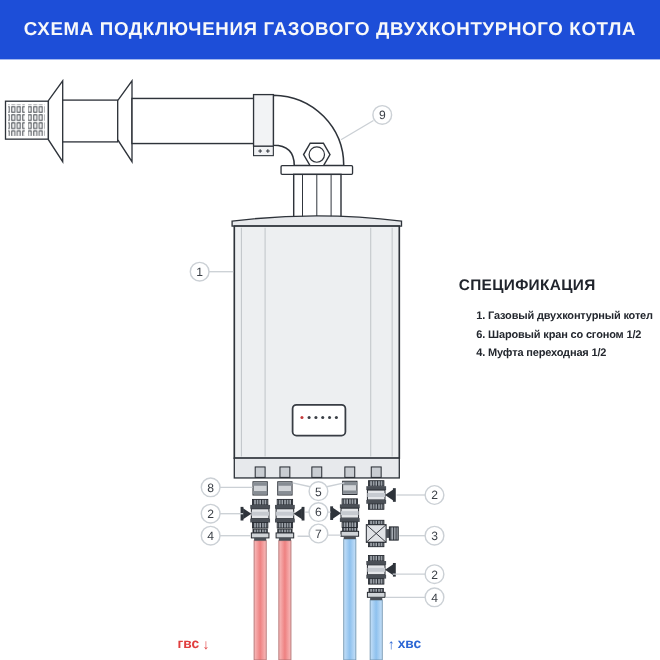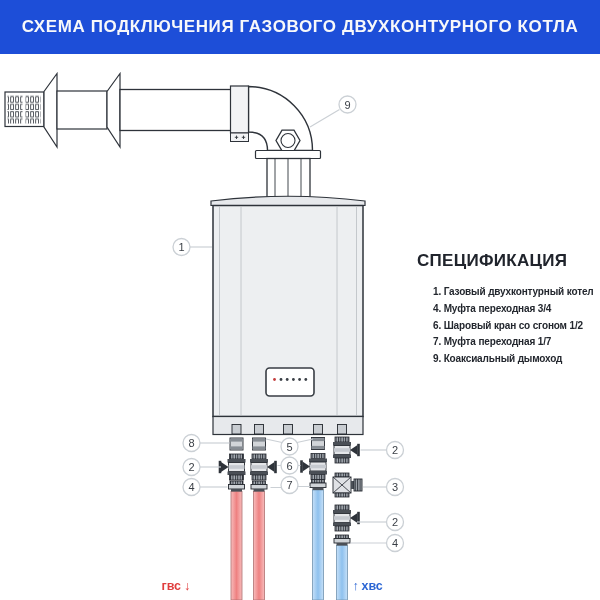--- a/index.html
+++ b/index.html
@@ -9,21 +9,21 @@
   }
   .header{
     position:absolute;left:0;top:0;width:600px;height:54px;
     background:#1d4ed8;display:flex;align-items:center;justify-content:center;
   }
   .header .title{
     color:#f7f8fa;font-size:17px;font-weight:bold;letter-spacing:.6px;white-space:nowrap;
   }
   .diagram{position:absolute;left:0;top:0;width:600px;height:600px;}
   .spec{position:absolute;left:417px;top:251px;width:180px;color:#20242c;}
-  .spec .spec-title{font-size:17px;font-weight:bold;letter-spacing:.3px;}
+  .spec .spec-title{font-size:14px;font-weight:bold;letter-spacing:.3px;}
   .spec .spec-list{margin-top:13px;}
   .spec .spec-item{
     font-size:10px;font-weight:bold;line-height:16.8px;
     letter-spacing:-.15px;white-space:nowrap;color:#23272e;margin-left:16px;
   }
   svg text{font-family:"Liberation Sans",sans-serif;}
   .callout-num{font-size:11px;fill:#3a3f46;}
   .pipe-label-hot{font-size:12.5px;font-weight:bold;fill:#e03e3e;}
   .pipe-label-cold{font-size:12.5px;font-weight:bold;fill:#2c66d4;}
 </style>
@@ -238,18 +238,16 @@
 </svg>
 
 <div class="header">
   <div class="title">СХЕМА ПОДКЛЮЧЕНИЯ ГАЗОВОГО ДВУХКОНТУРНОГО КОТЛА</div>
 </div>
 
 <div class="spec">
   <div class="spec-title">СПЕЦИФИКАЦИЯ</div>
   <div class="spec-list">
     <div class="spec-item">1. Газовый двухконтурный котел</div>
-    <div class="spec-item">4. Муфта переходная 3/4</div>
     <div class="spec-item">6. Шаровый кран со сгоном 1/2</div>
-    <div class="spec-item">7. Муфта переходная 1/7</div>
-    <div class="spec-item">9. Коаксиальный дымоход</div>
+    <div class="spec-item">4. Муфта переходная 1/2</div>
   </div>
 </div>
 
 </body></html>

